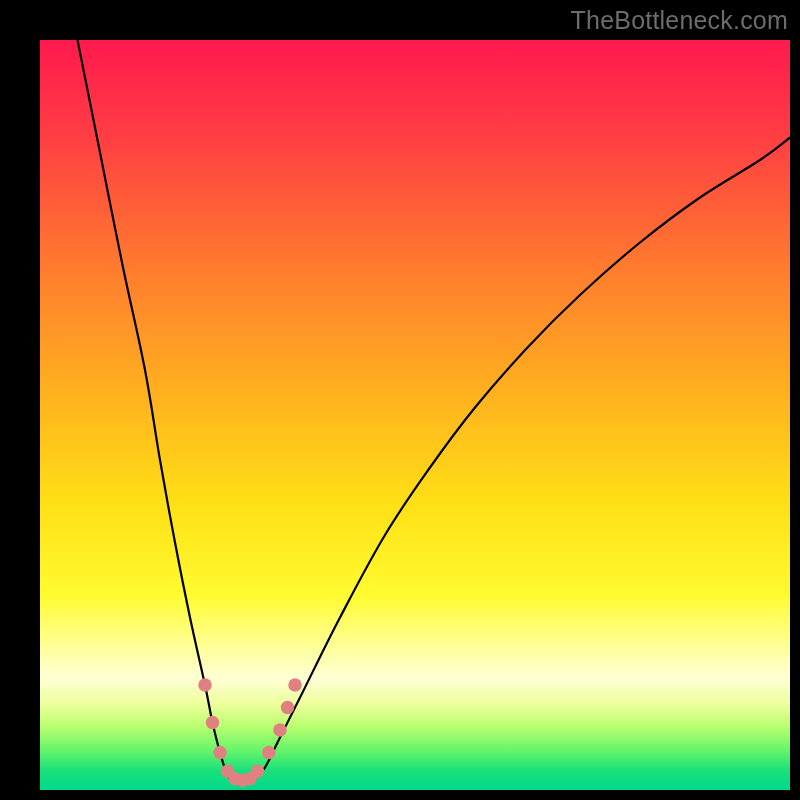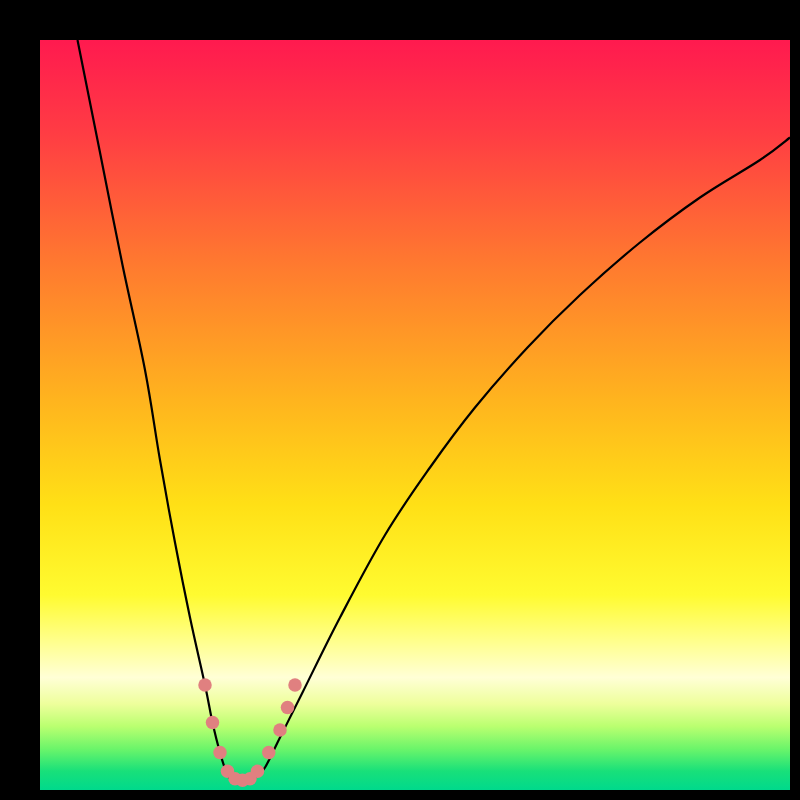--- a/index.html
+++ b/index.html
@@ -73,13 +73,14 @@
           <circle cx="210.00" cy="738.75" r="6.75" fill="#e08080"></circle>
           <circle cx="217.50" cy="731.25" r="6.75" fill="#e08080"></circle>
           <circle cx="228.75" cy="712.50" r="6.75" fill="#e08080"></circle>
           <circle cx="240.00" cy="690.00" r="6.75" fill="#e08080"></circle>
           <circle cx="247.50" cy="667.50" r="6.75" fill="#e08080"></circle>
           <circle cx="255.00" cy="645.00" r="6.75" fill="#e08080"></circle>
         </g>
     </svg>
   </div>
 
+  <div class="watermark">TheBottleneck.com</div>
 </div>
 
 </body></html>

